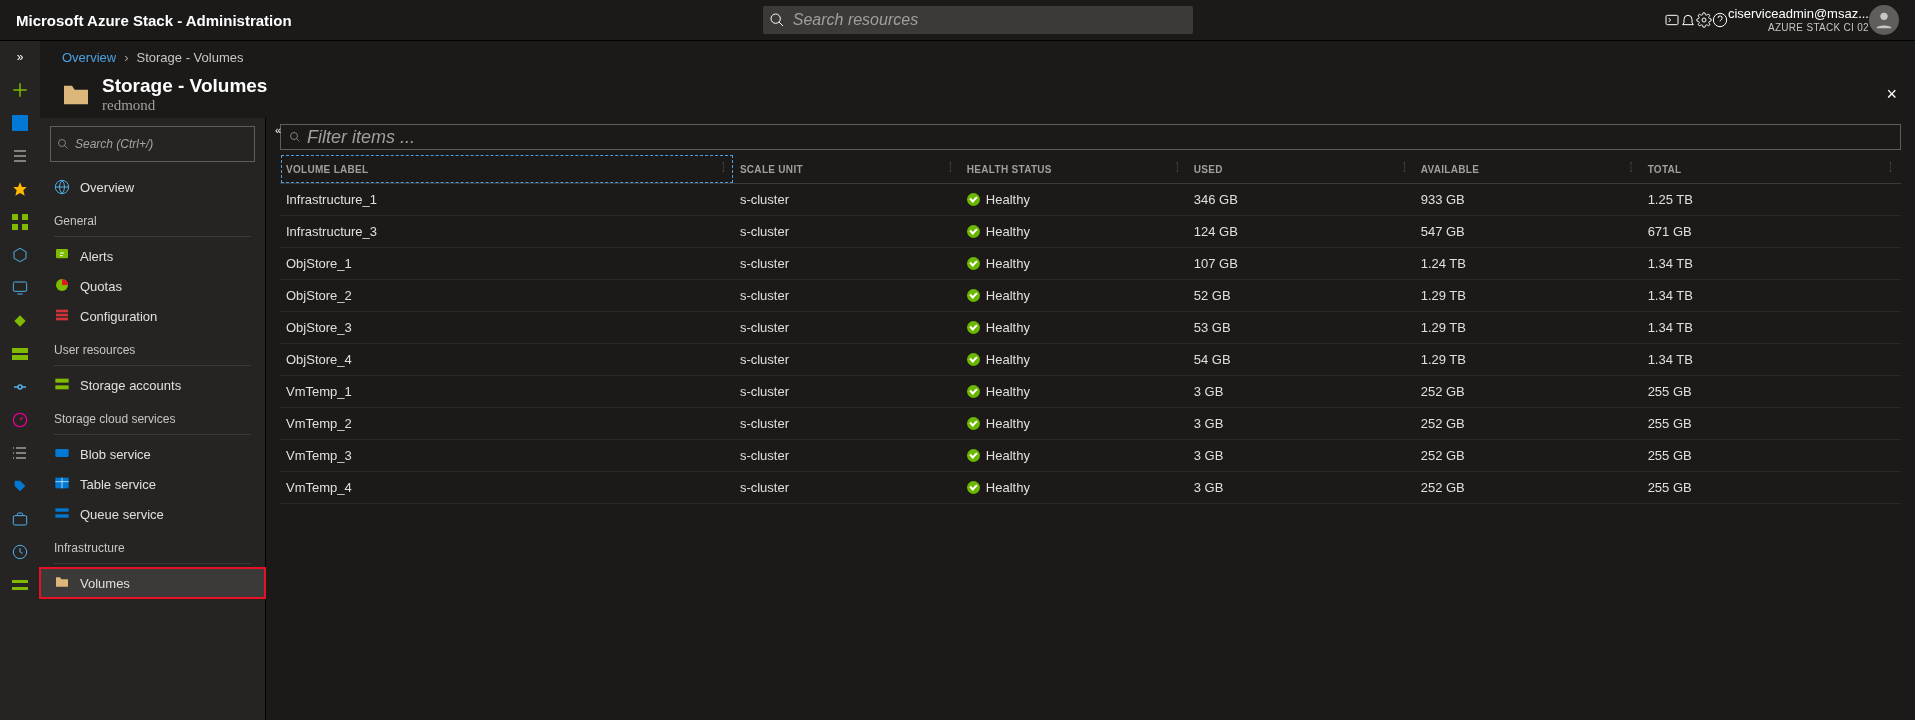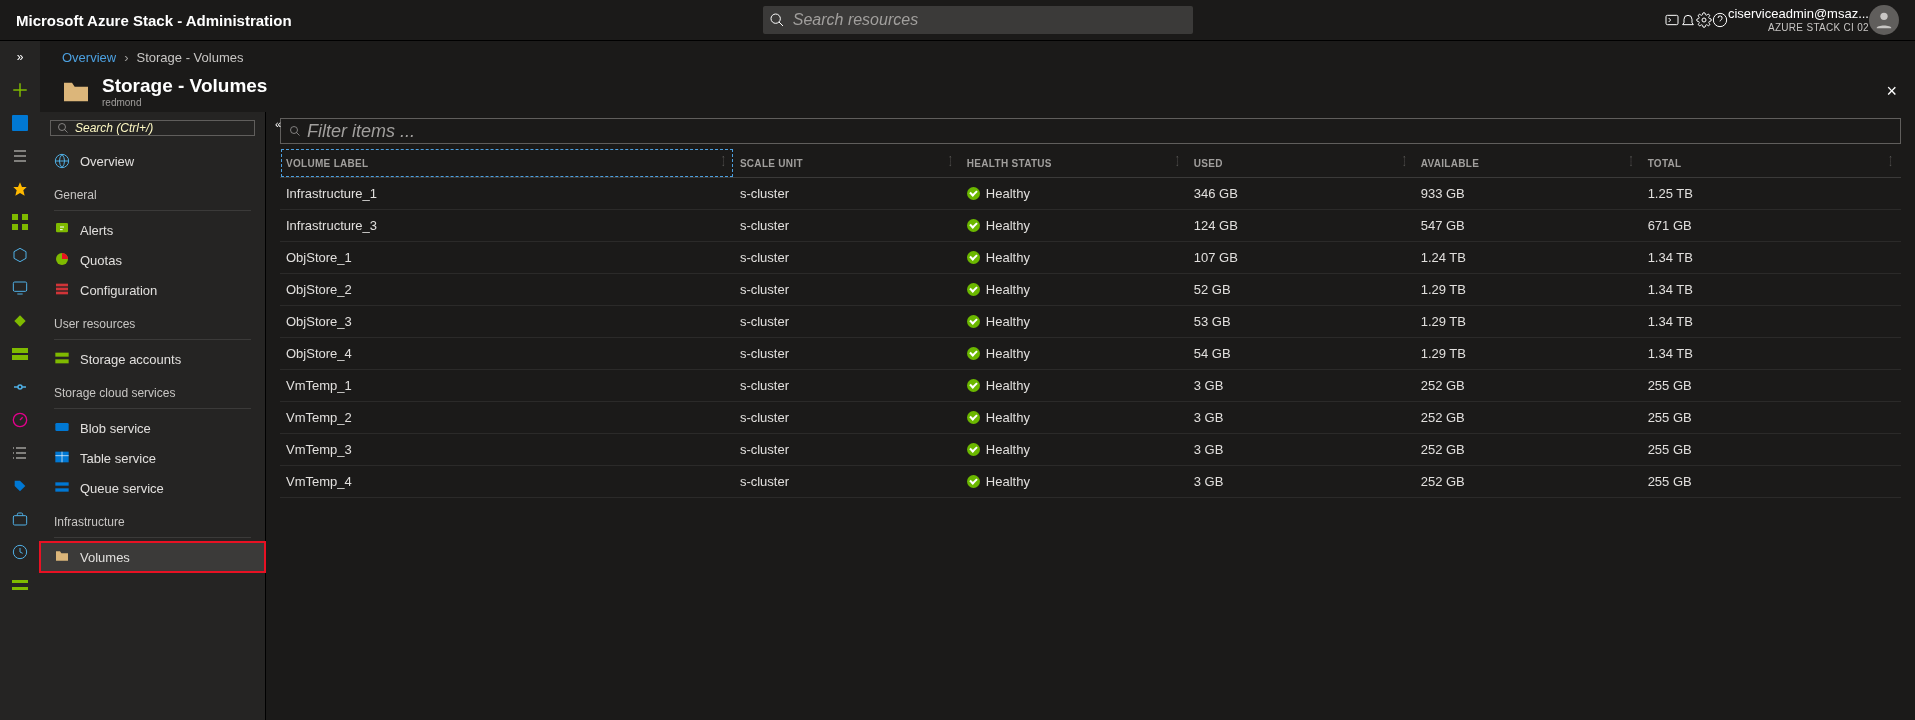--- a/index.html
+++ b/index.html
@@ -18,27 +18,27 @@
     .rail { width:40px; background:#252423; display:flex; flex-direction:column; align-items:center; padding-top:6px; gap:13px;}
     .rail-item { width:20px; height:20px; display:flex; align-items:center; justify-content:center; cursor:pointer;}
     .content-area { flex:1; background:#1b1a19; display:flex; flex-direction:column;}
     .breadcrumb-row { height:28px; display:flex; align-items:center; padding:4px 10px 0 22px; font-size:13px;}
     .crumb-link { color:#4ca0e0; cursor:pointer;}
     .crumb-sep { color:#a19f9d; padding:0 8px;}
     .crumb-current { color:#c8c6c4;}
     .blade-heading { display:flex; align-items:center; padding:6px 10px 4px 20px;}
     .folder-large { width:32px; height:32px; margin-right:10px;}
     .blade-title-group h1 { font-size:19px; font-weight:600; color:#fff;}
-    .blade-subtitle { font-size:10px; color:#a19f9d;}
+    .blade-subtitle { font-size:15px; color:#a19f9d;font-family:Liberation Serif, serif;}
     .close-x { margin-left:auto; font-size:18px; color:#fff; padding-right:8px;}
     .two-pane { display:flex; flex:1; }
     
     .nav-blade { width:226px; background:#252423; border-right:1px solid #000; padding:8px 0; position:relative;}
     .collapse-chevrons { position:absolute; top:6px; right:-16px; color:#fff; font-size:11px;}
-    .ctrl-search { margin:0 10px 10px; height:16px; border:1px solid #605e5c; display:flex; align-items:center; padding:0 6px; font-style:italic; color:#fef9c3; font-size:12px;}
+    .ctrl-search { margin:0 10px 10px; height:36px; border:1px solid #605e5c; display:flex; align-items:center; padding:0 6px; font-style:italic; color:#a3a3a3; font-size:12px;}
     .ctrl-search svg{width:12px;height:12px;margin-right:6px;stroke:#a19f9d;fill:none;stroke-width:1.5;}
     .nav-item { display:flex; align-items:center; height:30px; padding:0 14px; font-size:13px; color:#e1dfdd; cursor:pointer;}
     .nav-icon { width:16px; height:16px; margin-right:10px; flex-shrink:0;}
     .nav-group { padding:12px 14px 4px; font-size:12px; font-weight:400; color:#c8c6c4;}
     .nav-divider { height:1px; background:#3b3a39; margin:4px 14px 4px;}
     .nav-selected { background:#3b3a39; outline:2px solid #e81123; outline-offset:-1px;}
     
     .main-blade { flex:1; padding:6px 14px; }
     .filter-box { height:26px; border:1px solid #605e5c; display:flex; align-items:center; padding:0 8px; font-style:italic; color:#a19f9d; font-size:18px; margin-bottom:4px;}
     .filter-box svg{width:12px;height:12px;margin-right:6px;stroke:#a19f9d;fill:none;stroke-width:1.5;}

